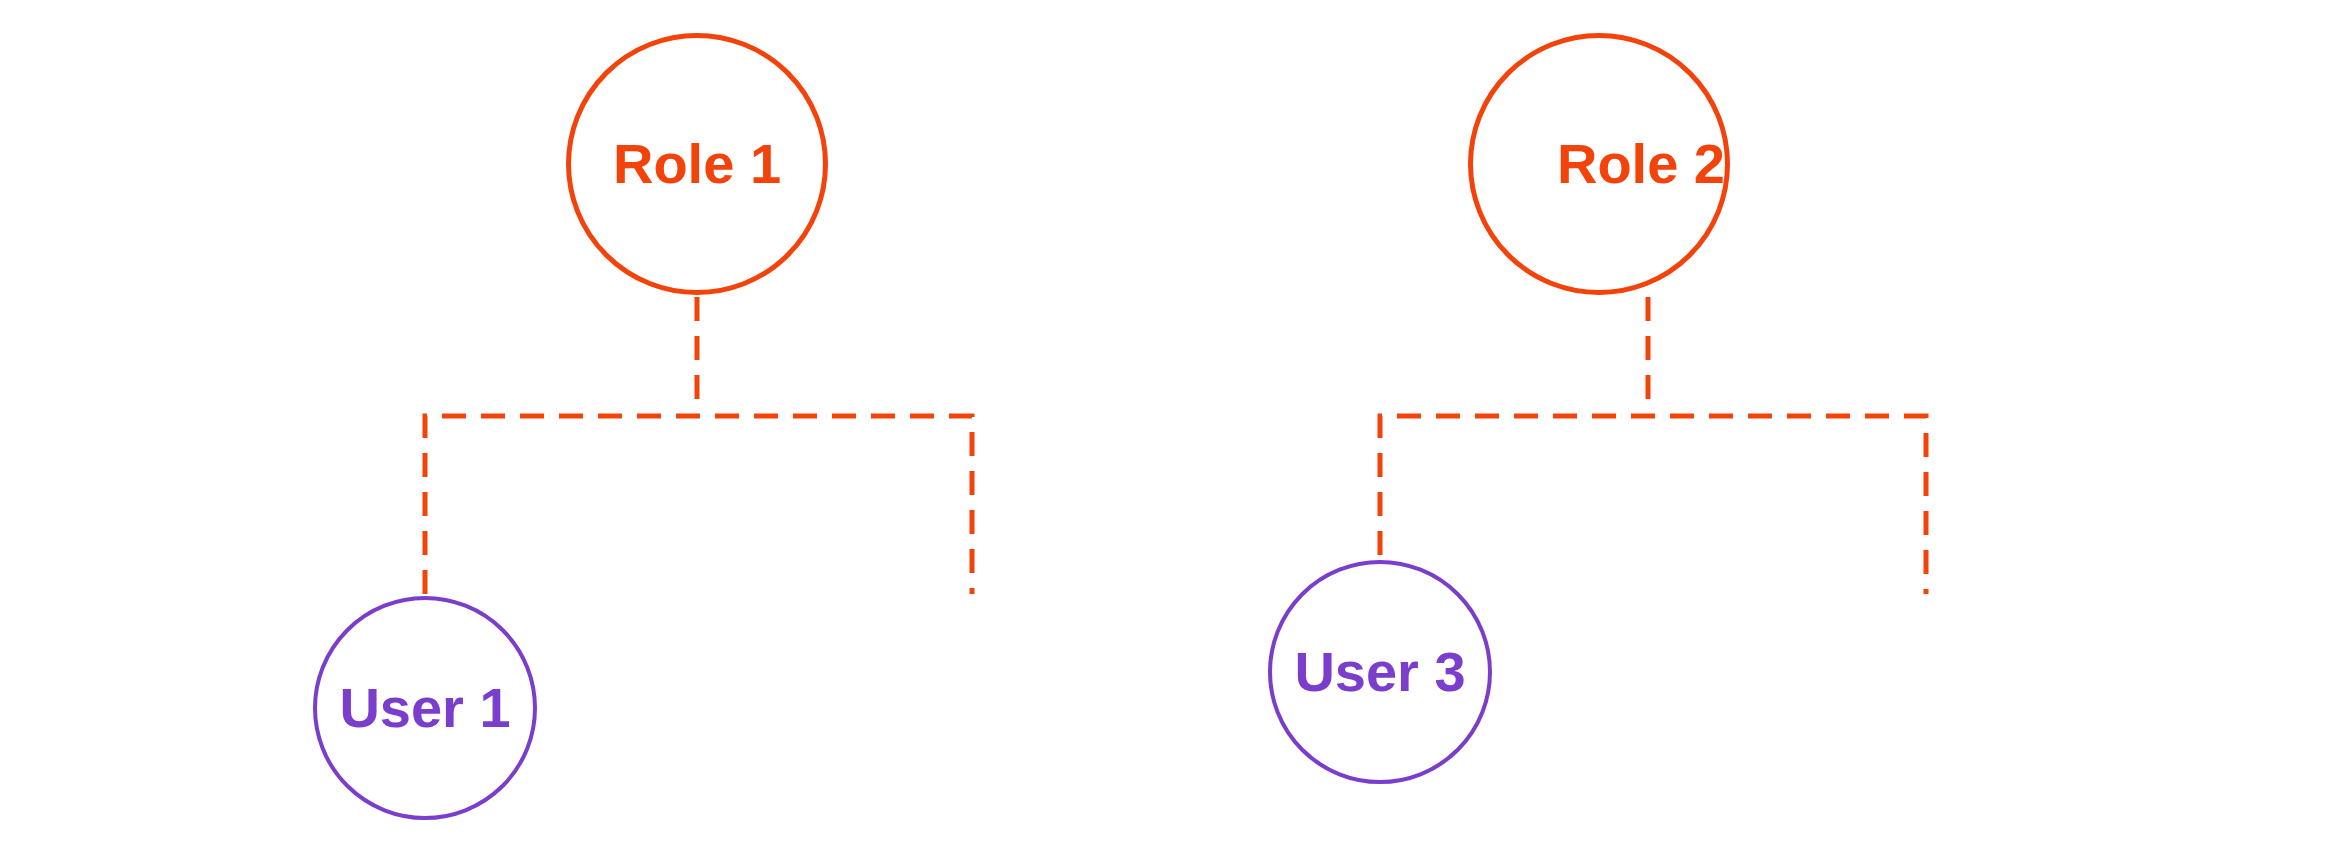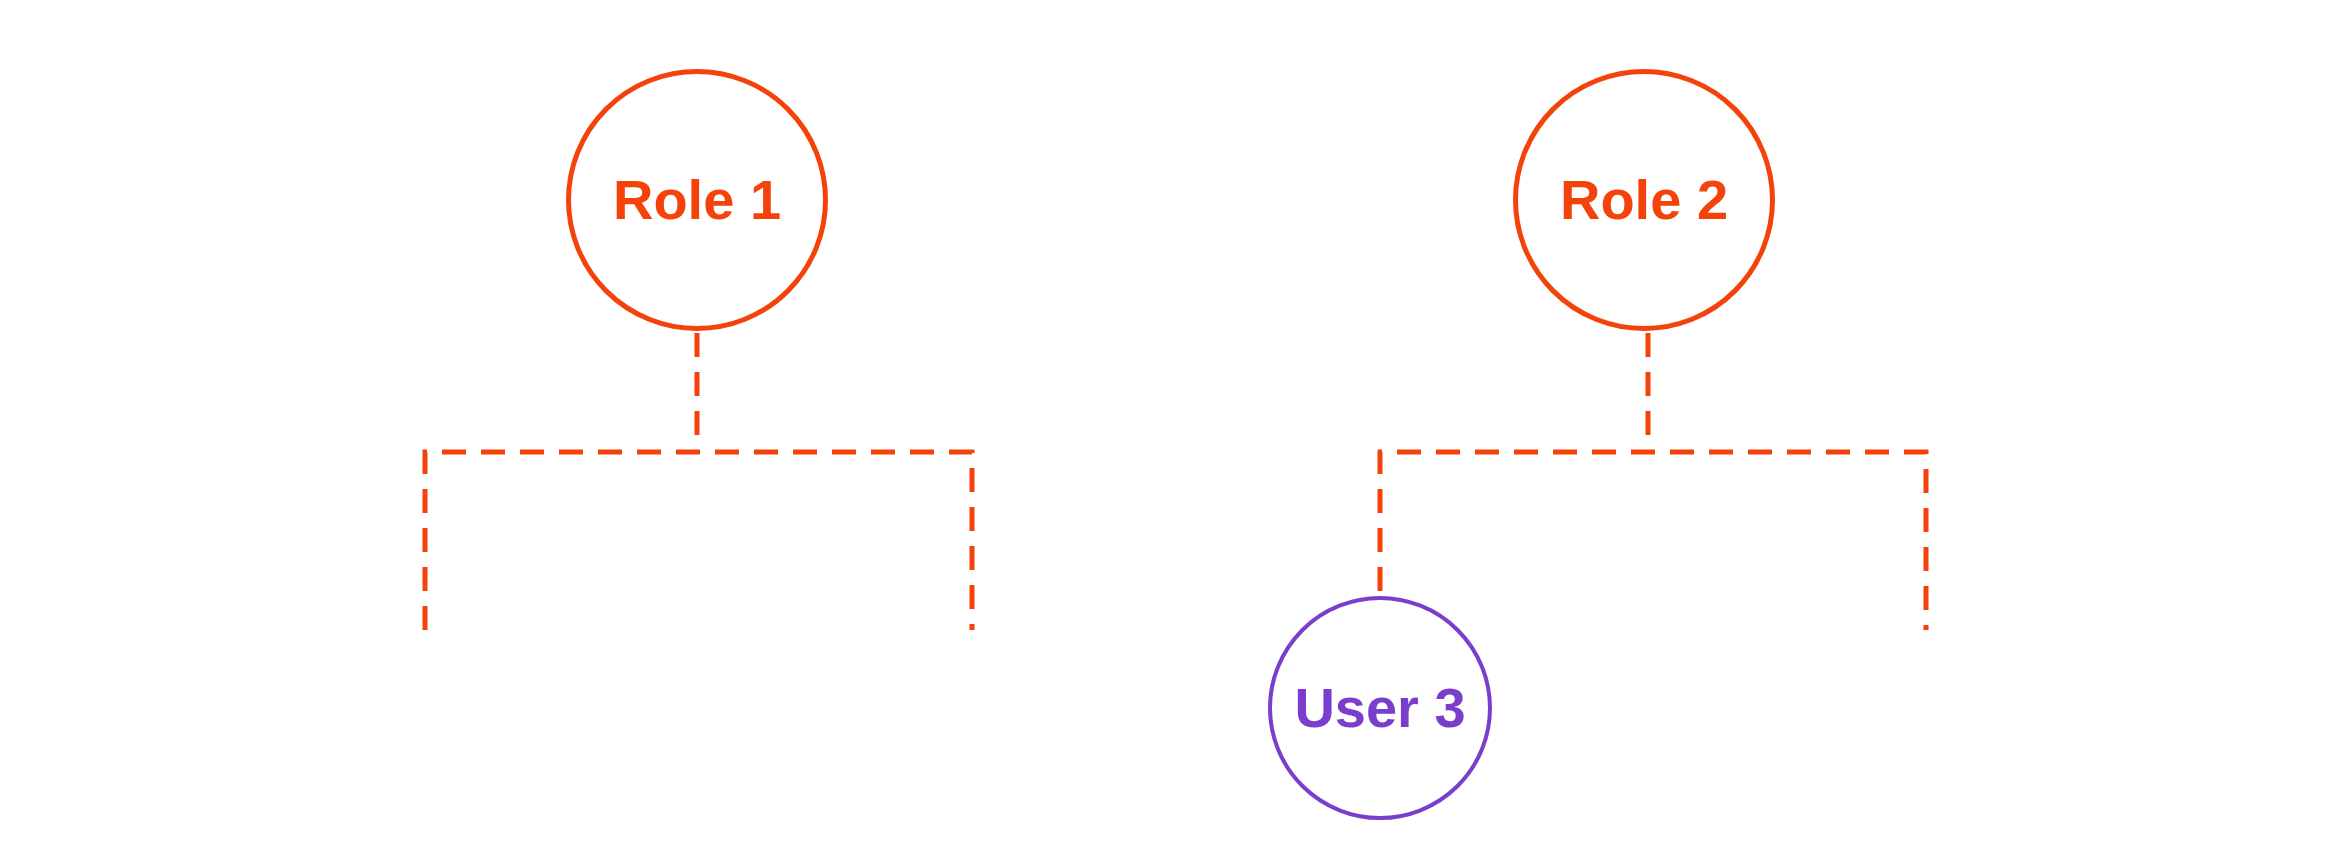--- a/index.html
+++ b/index.html
@@ -11,21 +11,20 @@
     height: 852px;
     background: var(--bg, #ffffff);
     font-family: "Liberation Sans", sans-serif;
     overflow: hidden;
   }
   .canvas {
     position: relative;
     width: 2352px;
     height: 600px;
     background: var(--bg, #ffffff);
-    margin-top: 36px;
   }
   .connectors {
     position: absolute;
     left: 0;
     top: 0;
     width: 2352px;
     height: 852px;
   }
   .connectors path {
     fill: none;
@@ -54,21 +53,21 @@
     color: var(--role-accent, #f4430a);
   }
   .node.user {
     width: 224px;
     height: 224px;
     border: 4px solid var(--user-accent, #7b3dcb);
     color: var(--user-accent, #7b3dcb);
   }
   
   .pos-role1 { left: 566px;  top: 33px;  }
-  .pos-role2 { left: 1513px; top: 33px;  }
+  .pos-role2 { left: 1468px; top: 33px; justify-content: flex-end;  }
   .pos-user1 { left: 313px;  top: 596px; }
   .pos-user2 { left: 860px;  top: 596px; }
   .pos-user3 { left: 1268px; top: 560px; }
   .pos-user4 { left: 1814px; top: 596px; }
 </style>
 </head>
 <body>
 
 <div class="canvas">
 
@@ -82,20 +81,23 @@
   </svg>
 
   <div class="node role pos-role1">
     <span>Role 1</span>
   </div>
 
   <div class="node role pos-role2">
     <span>Role 2</span>
   </div>
 
+  <div class="node user pos-user1">
+    <span>User 1</span>
+  </div>
 
 
   <div class="node user pos-user3">
     <span>User 3</span>
   </div>
 
 
 </div>
 
 </body></html>

